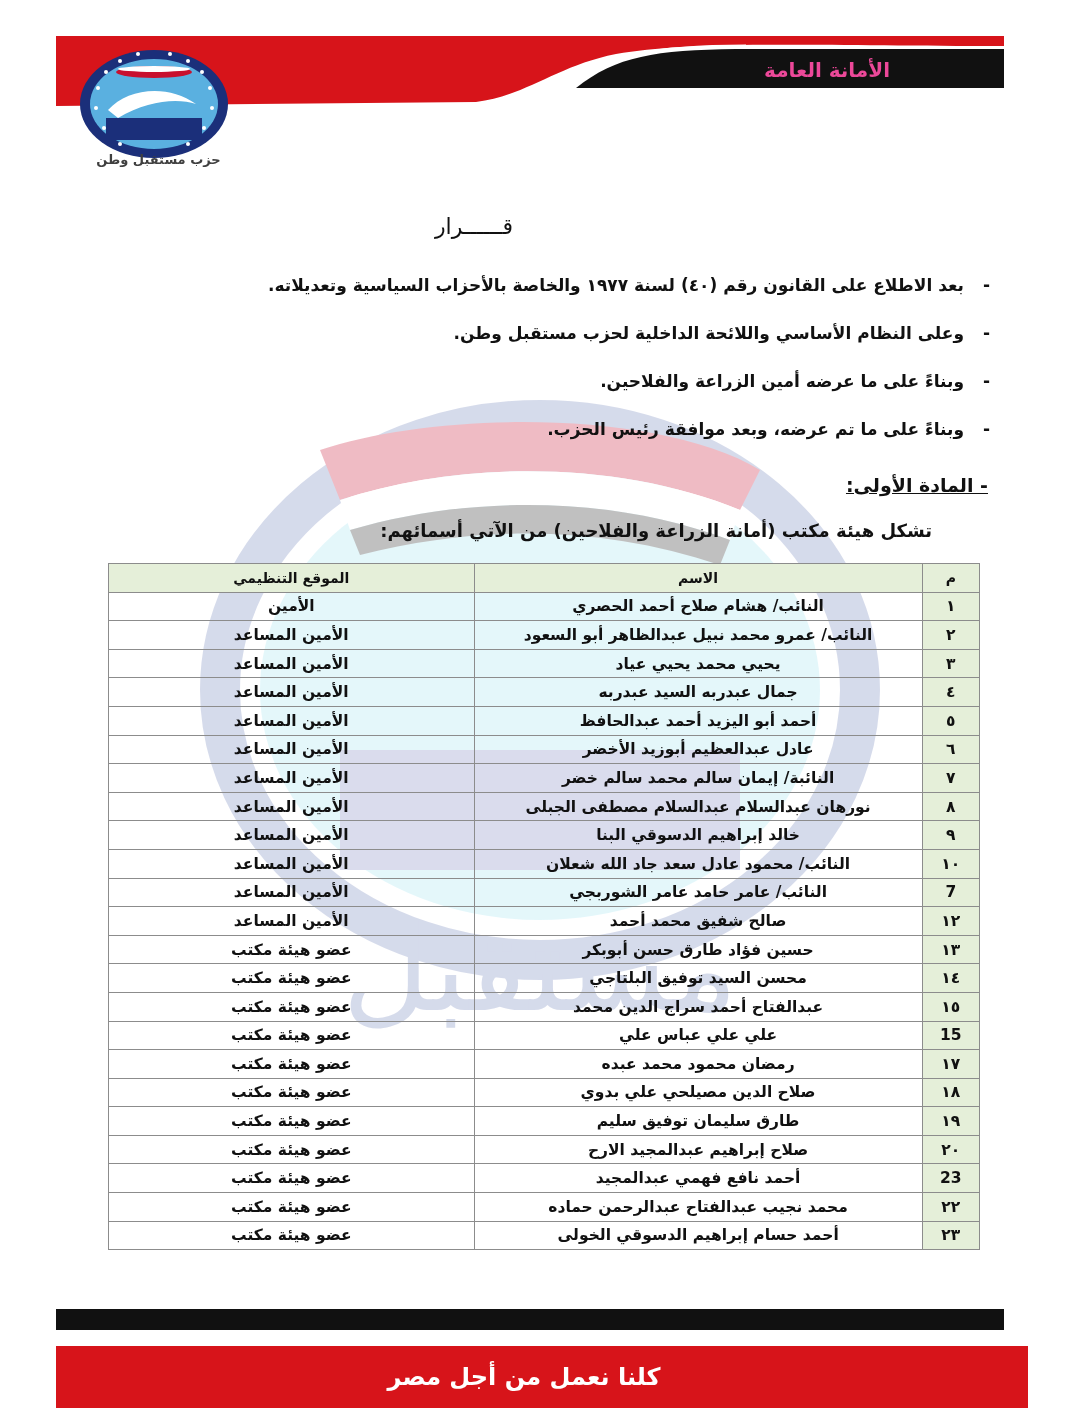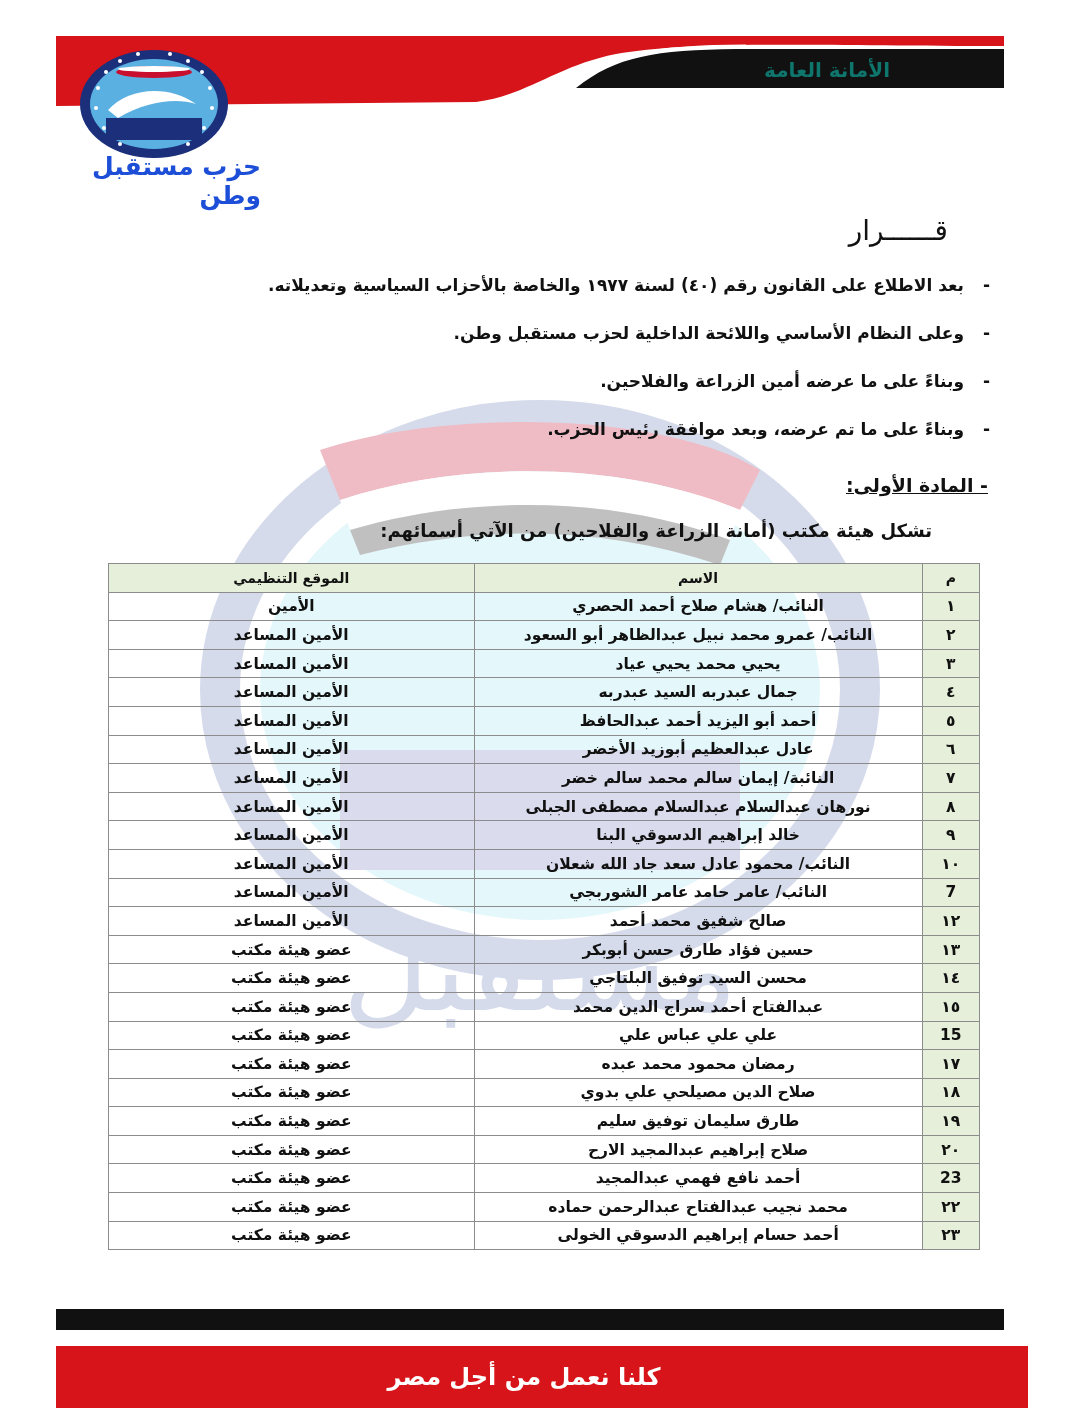--- a/index.html
+++ b/index.html
@@ -6,36 +6,36 @@
   body {
     width: 1080px; height: 1411px; background: #ffffff; position: relative; overflow: hidden;
     font-family: "DejaVu Sans", sans-serif; color: #111;
   }
   .page { position: absolute; left: 0; top: 0; width: 1080px; height: 1411px; }
 
   
   .hdr-red { position: absolute; left: 56px; top: 36px; width: 948px; height: 70px; overflow: hidden; }
   .hdr-red svg { display: block; }
   .hdr-title {
-    position: absolute; right: 190px; top: 58px; color: #0f766e; font-weight: bold; font-size: 20px;
+    position: absolute; right: 190px; top: 58px; color: #ec4899; font-weight: bold; font-size: 20px;
     direction: rtl; font-family: "DejaVu Sans", sans-serif; margin-left: 19px;
   }
   .logo { position: absolute; left: 78px; top: 48px; width: 152px; height: 112px; }
   .logo-text {
-    position: absolute; left: 56px; top: 152px; width: 205px; 
-    font-size: 25px; font-weight: bold; color: #1d4ed8; direction: rtl;
+    position: absolute; left: 56px; top: 152px; width: 205px; text-align: center;
+    font-size: 13px; font-weight: bold; color: #404040; direction: rtl;
   }
 
   
   .watermark { position: absolute; left: 200px; top: 390px; width: 680px; height: 700px; opacity: 0.28; pointer-events: none; }
 
   
   .decree-title {
-    position: absolute; left: 0; width: 948px; top: 214px; 
-    font-size: 28px; direction: rtl; letter-spacing: 4px;
+    position: absolute; left: 0; width: 948px; top: 214px; text-align: center;
+    font-size: 22px; direction: rtl; letter-spacing: 4px;
   }
   .clauses { position: absolute; right: 90px; top: 270px; width: 820px; direction: rtl; }
   .clause { font-size: 17px; font-weight: bold; height: 48px; line-height: 30px; }
   .clause .dash { display: inline-block; width: 26px; }
   .article {
     position: absolute; right: 92px; top: 474px; font-size: 19px; font-weight: bold;
     text-decoration: underline; direction: rtl;
   }
   .intro {
     position: absolute; right: 148px; top: 520px; font-size: 18px; font-weight: bold; direction: rtl;

